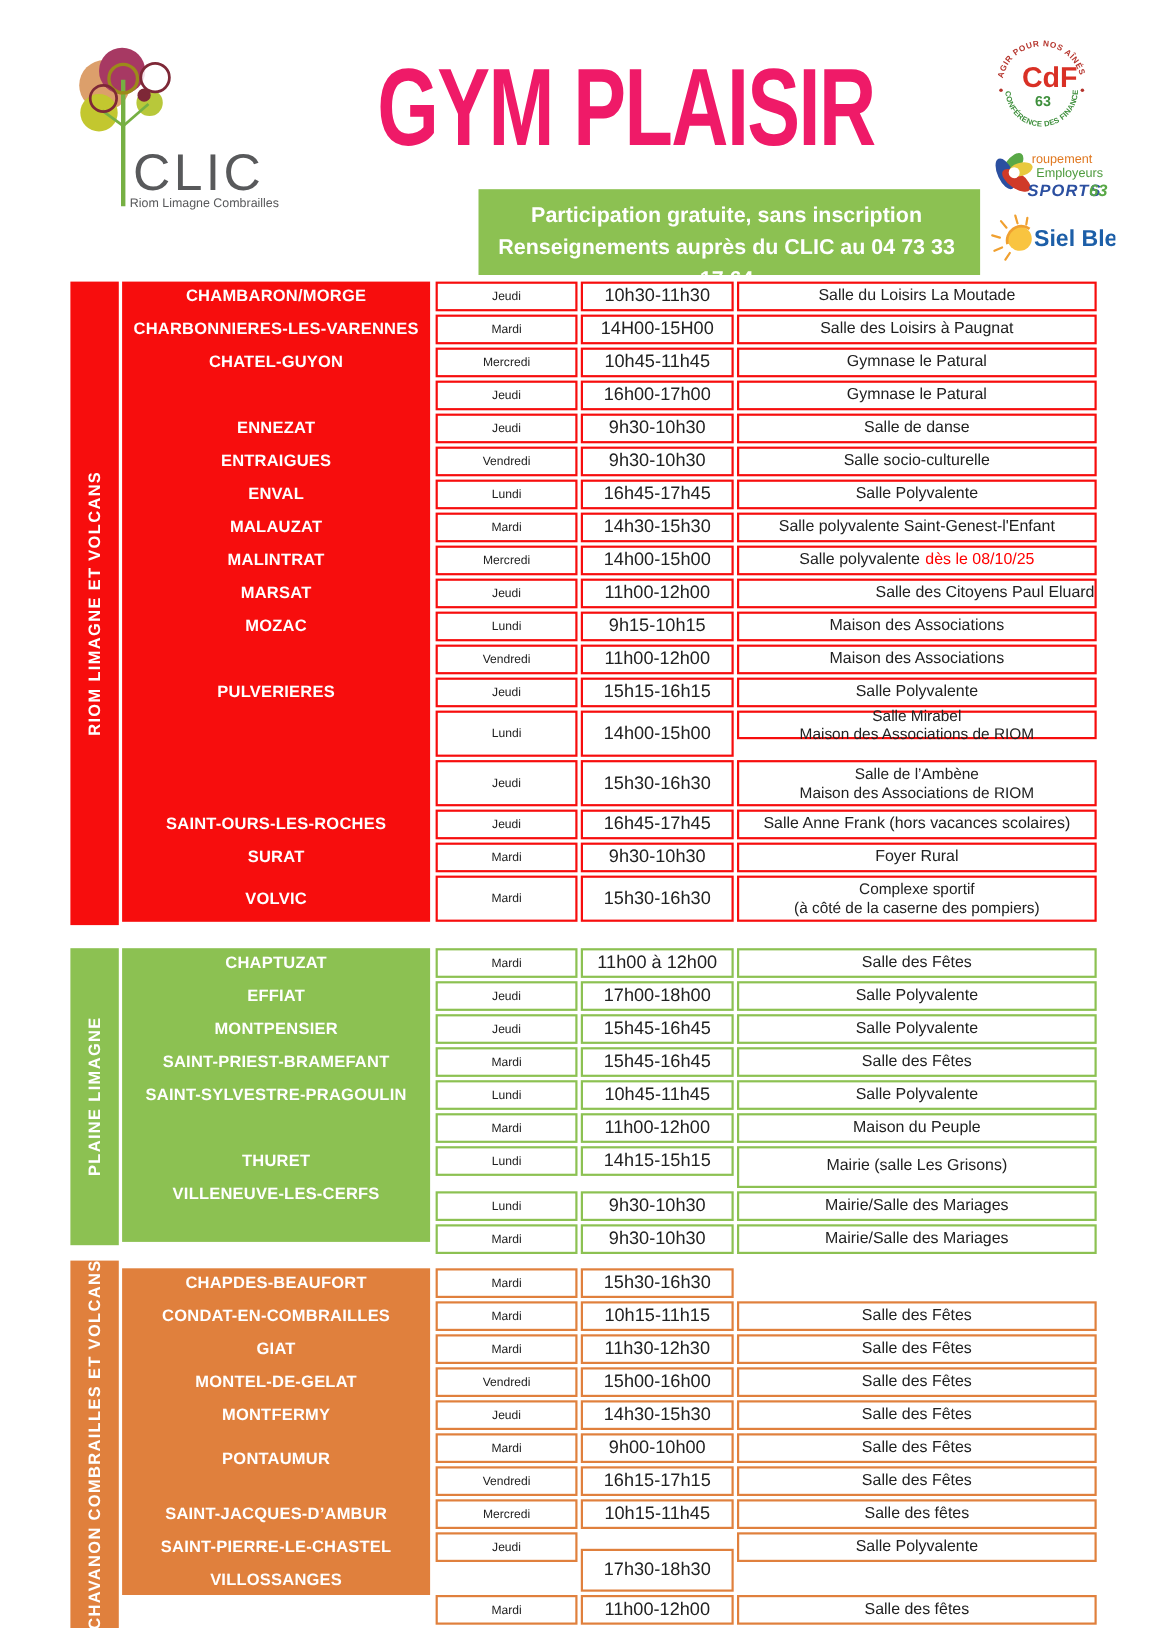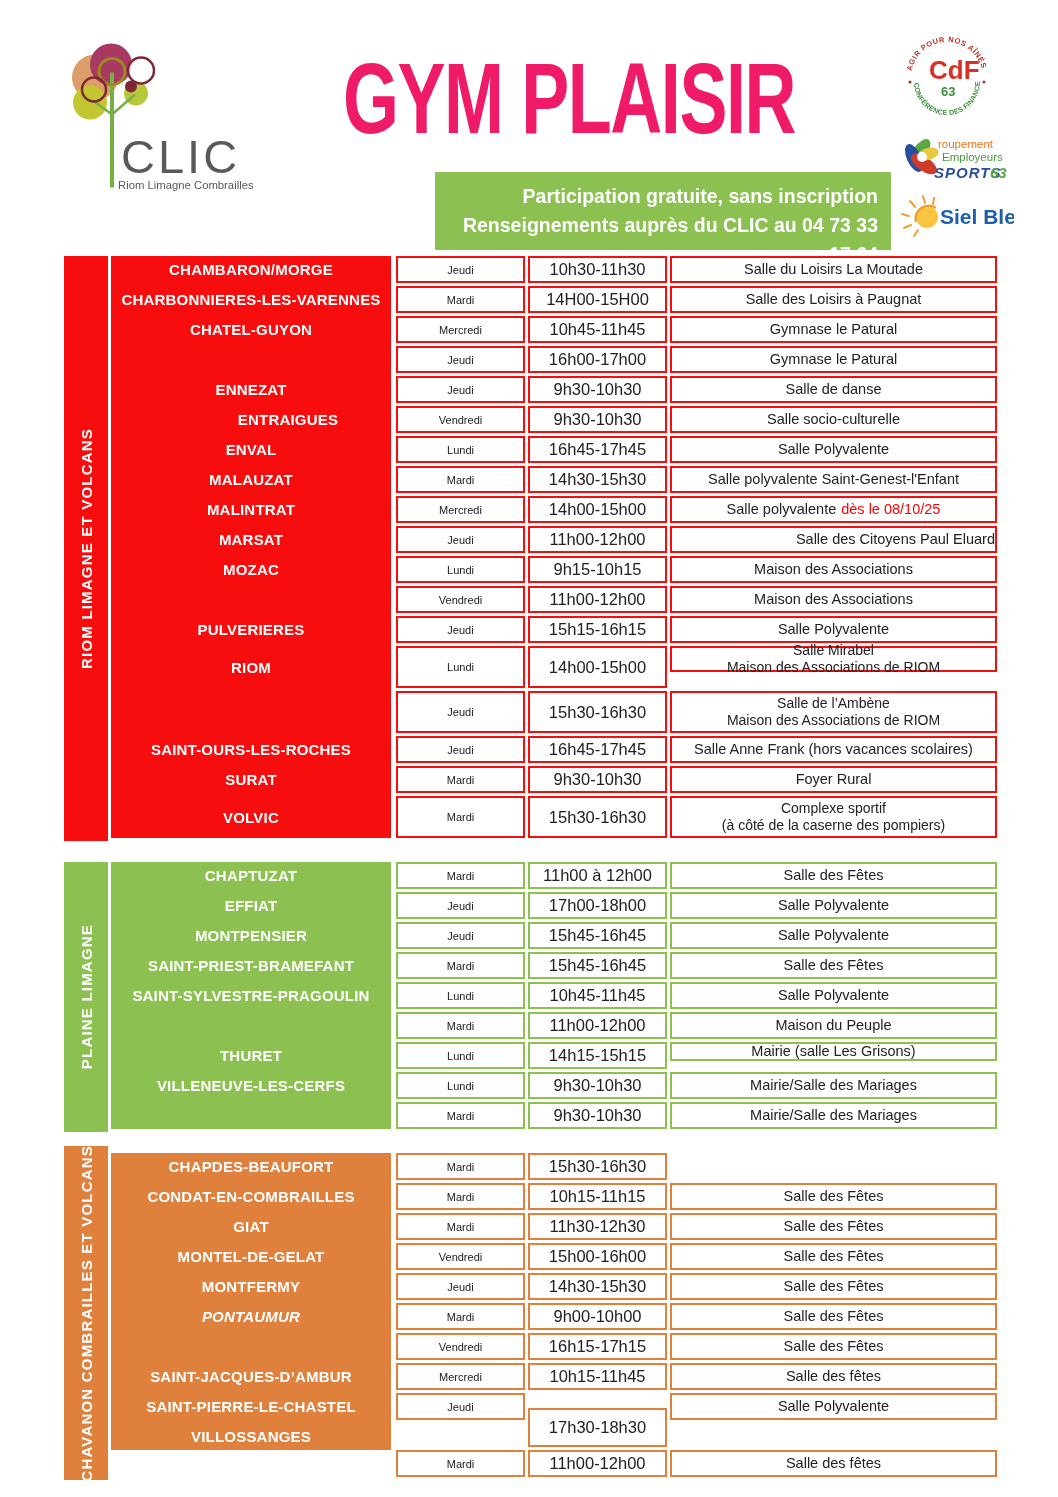--- a/index.html
+++ b/index.html
@@ -10,21 +10,21 @@
   
   .clic-logo { position:absolute; left:55px; top:20px; width:200px; height:180px; }
   .main-title {
     position:absolute; left:255px; top:50px; width:590px; height:100px;
     text-align:center; font-weight:bold; font-size:100px; line-height:96px;
     letter-spacing:-2px; white-space:nowrap;
   }
   .main-title span { display:inline-block; transform:scaleX(0.72); transform-origin:center; }
   .banner {
     position:absolute; left:435px; top:172px; width:456px; height:78px;
-    box-sizing:border-box; padding:10px 13px 16px 8px; text-align:right;
+    box-sizing:border-box; padding:10px 13px 16px 8px; text-align:center;
     color:#ffffff; font-weight:bold; font-size:19.5px; line-height:29px;
   }
   .partner { position:absolute; }
   
   .band { position:absolute; display:flex; align-items:center; justify-content:center; }
   .band span {
     writing-mode:vertical-rl; transform:rotate(180deg); color:#ffffff;
     font-weight:bold; font-size:15px; letter-spacing:1.2px; white-space:nowrap;
   }
   .section-table { position:absolute; left:111px; width:886px; }
@@ -124,28 +124,27 @@
   <div id="sections">
       <div class="band" style="left: 64px; top: 256px; width: 44px; height: 585px; background: rgb(247, 13, 13);">
         <span>RIOM LIMAGNE ET VOLCANS</span>
       </div>
       <div class="section-table" style="top: 256px; height: 585px;">
         <div class="town-block" style="height: 582px; background: rgb(247, 13, 13);">
           <div class="town-label" style="top: 0px; height: 27px;">CHAMBARON/MORGE</div>
           <div class="town-label" style="top: 30px; height: 27px;">CHARBONNIERES-LES-VARENNES</div>
           <div class="town-label" style="top: 60px; height: 27px;">CHATEL-GUYON</div>
           <div class="town-label" style="top: 120px; height: 27px;">ENNEZAT</div>
-          <div class="town-label" style="top: 150px; height: 27px; padding-left: 37px;">ENTRAIGUES</div>
+          <div class="town-label" style="top: 150px; height: 27px;">ENTRAIGUES</div>
           <div class="town-label" style="top: 180px; height: 27px;">ENVAL</div>
           <div class="town-label" style="top: 210px; height: 27px;">MALAUZAT</div>
           <div class="town-label" style="top: 240px; height: 27px;">MALINTRAT</div>
           <div class="town-label" style="top: 270px; height: 27px;">MARSAT</div>
           <div class="town-label" style="top: 300px; height: 27px;">MOZAC</div>
           <div class="town-label" style="top: 360px; height: 27px;">PULVERIERES</div>
-          <div class="town-label" style="top: 390px; height: 42px;">RIOM</div>
           <div class="town-label" style="top: 480px; height: 27px;">SAINT-OURS-LES-ROCHES</div>
           <div class="town-label" style="top: 510px; height: 27px;">SURAT</div>
           <div class="town-label" style="top: 540px; height: 42px;">VOLVIC</div>
         </div>
         <div class="rows">
           <div class="row">
             <div class="cell day" style="height: 27px; border: 2.5px solid rgb(247, 13, 13);">Jeudi</div>
             <div class="cell time" style="height: 27px; border: 2.5px solid rgb(247, 13, 13);">10h30-11h30</div>
             <div class="cell loc" style="height: 27px; border: 2.5px solid rgb(247, 13, 13);">
               <div>Salle du Loisirs La Moutade</div>
@@ -327,21 +326,21 @@
           <div class="row">
             <div class="cell day" style="height: 27px; border: 2.5px solid rgb(140, 193, 82);">Mardi</div>
             <div class="cell time" style="height: 27px; border: 2.5px solid rgb(140, 193, 82);">11h00-12h00</div>
             <div class="cell loc" style="height: 27px; border: 2.5px solid rgb(140, 193, 82);">
               <div>Maison du Peuple</div>
             </div>
           </div>
           <div class="row">
             <div class="cell day" style="height: 27px; border: 2.5px solid rgb(140, 193, 82);">Lundi</div>
             <div class="cell time" style="height: 27px; border: 2.5px solid rgb(140, 193, 82);">14h15-15h15</div>
-            <div class="cell loc" style="height: 19px; border: 2.5px solid rgb(140, 193, 82);">
+            <div class="cell loc" style="height: 38px; border: 2.5px solid rgb(140, 193, 82);">
               <div>Mairie (salle Les Grisons)</div>
             </div>
           </div>
           <div class="row">
             <div class="cell day" style="height: 27px; border: 2.5px solid rgb(140, 193, 82);">Lundi</div>
             <div class="cell time" style="height: 27px; border: 2.5px solid rgb(140, 193, 82);">9h30-10h30</div>
             <div class="cell loc" style="height: 27px; border: 2.5px solid rgb(140, 193, 82);">
               <div>Mairie/Salle des Mariages</div>
             </div>
           </div>
@@ -357,21 +356,21 @@
       <div class="band" style="left: 64px; top: 1146px; width: 44px; height: 334px; background: rgb(224, 128, 61);">
         <span>CHAVANON COMBRAILLES ET VOLCANS</span>
       </div>
       <div class="section-table" style="top: 1153px; height: 300px;">
         <div class="town-block" style="height: 297px; background: rgb(224, 128, 61);">
           <div class="town-label" style="top: 0px; height: 27px;">CHAPDES-BEAUFORT</div>
           <div class="town-label" style="top: 30px; height: 27px;">CONDAT-EN-COMBRAILLES</div>
           <div class="town-label" style="top: 60px; height: 27px;">GIAT</div>
           <div class="town-label" style="top: 90px; height: 27px;">MONTEL-DE-GELAT</div>
           <div class="town-label" style="top: 120px; height: 27px;">MONTFERMY</div>
-          <div class="town-label" style="top: 150px; height: 27px; font-style: italic;">PONTAUMUR</div>
+          <div class="town-label" style="top: 160px; height: 27px;">PONTAUMUR</div>
           <div class="town-label" style="top: 210px; height: 27px;">SAINT-JACQUES-D’AMBUR</div>
           <div class="town-label" style="top: 240px; height: 27px;">SAINT-PIERRE-LE-CHASTEL</div>
           <div class="town-label" style="top: 270px; height: 27px;">VILLOSSANGES</div>
         </div>
         <div class="rows">
           <div class="row">
             <div class="cell day" style="height: 27px; border: 2.5px solid rgb(224, 128, 61);">Mardi</div>
             <div class="cell time" style="height: 27px; border: 2.5px solid rgb(224, 128, 61);">15h30-16h30</div>
           </div>
           <div class="row">

